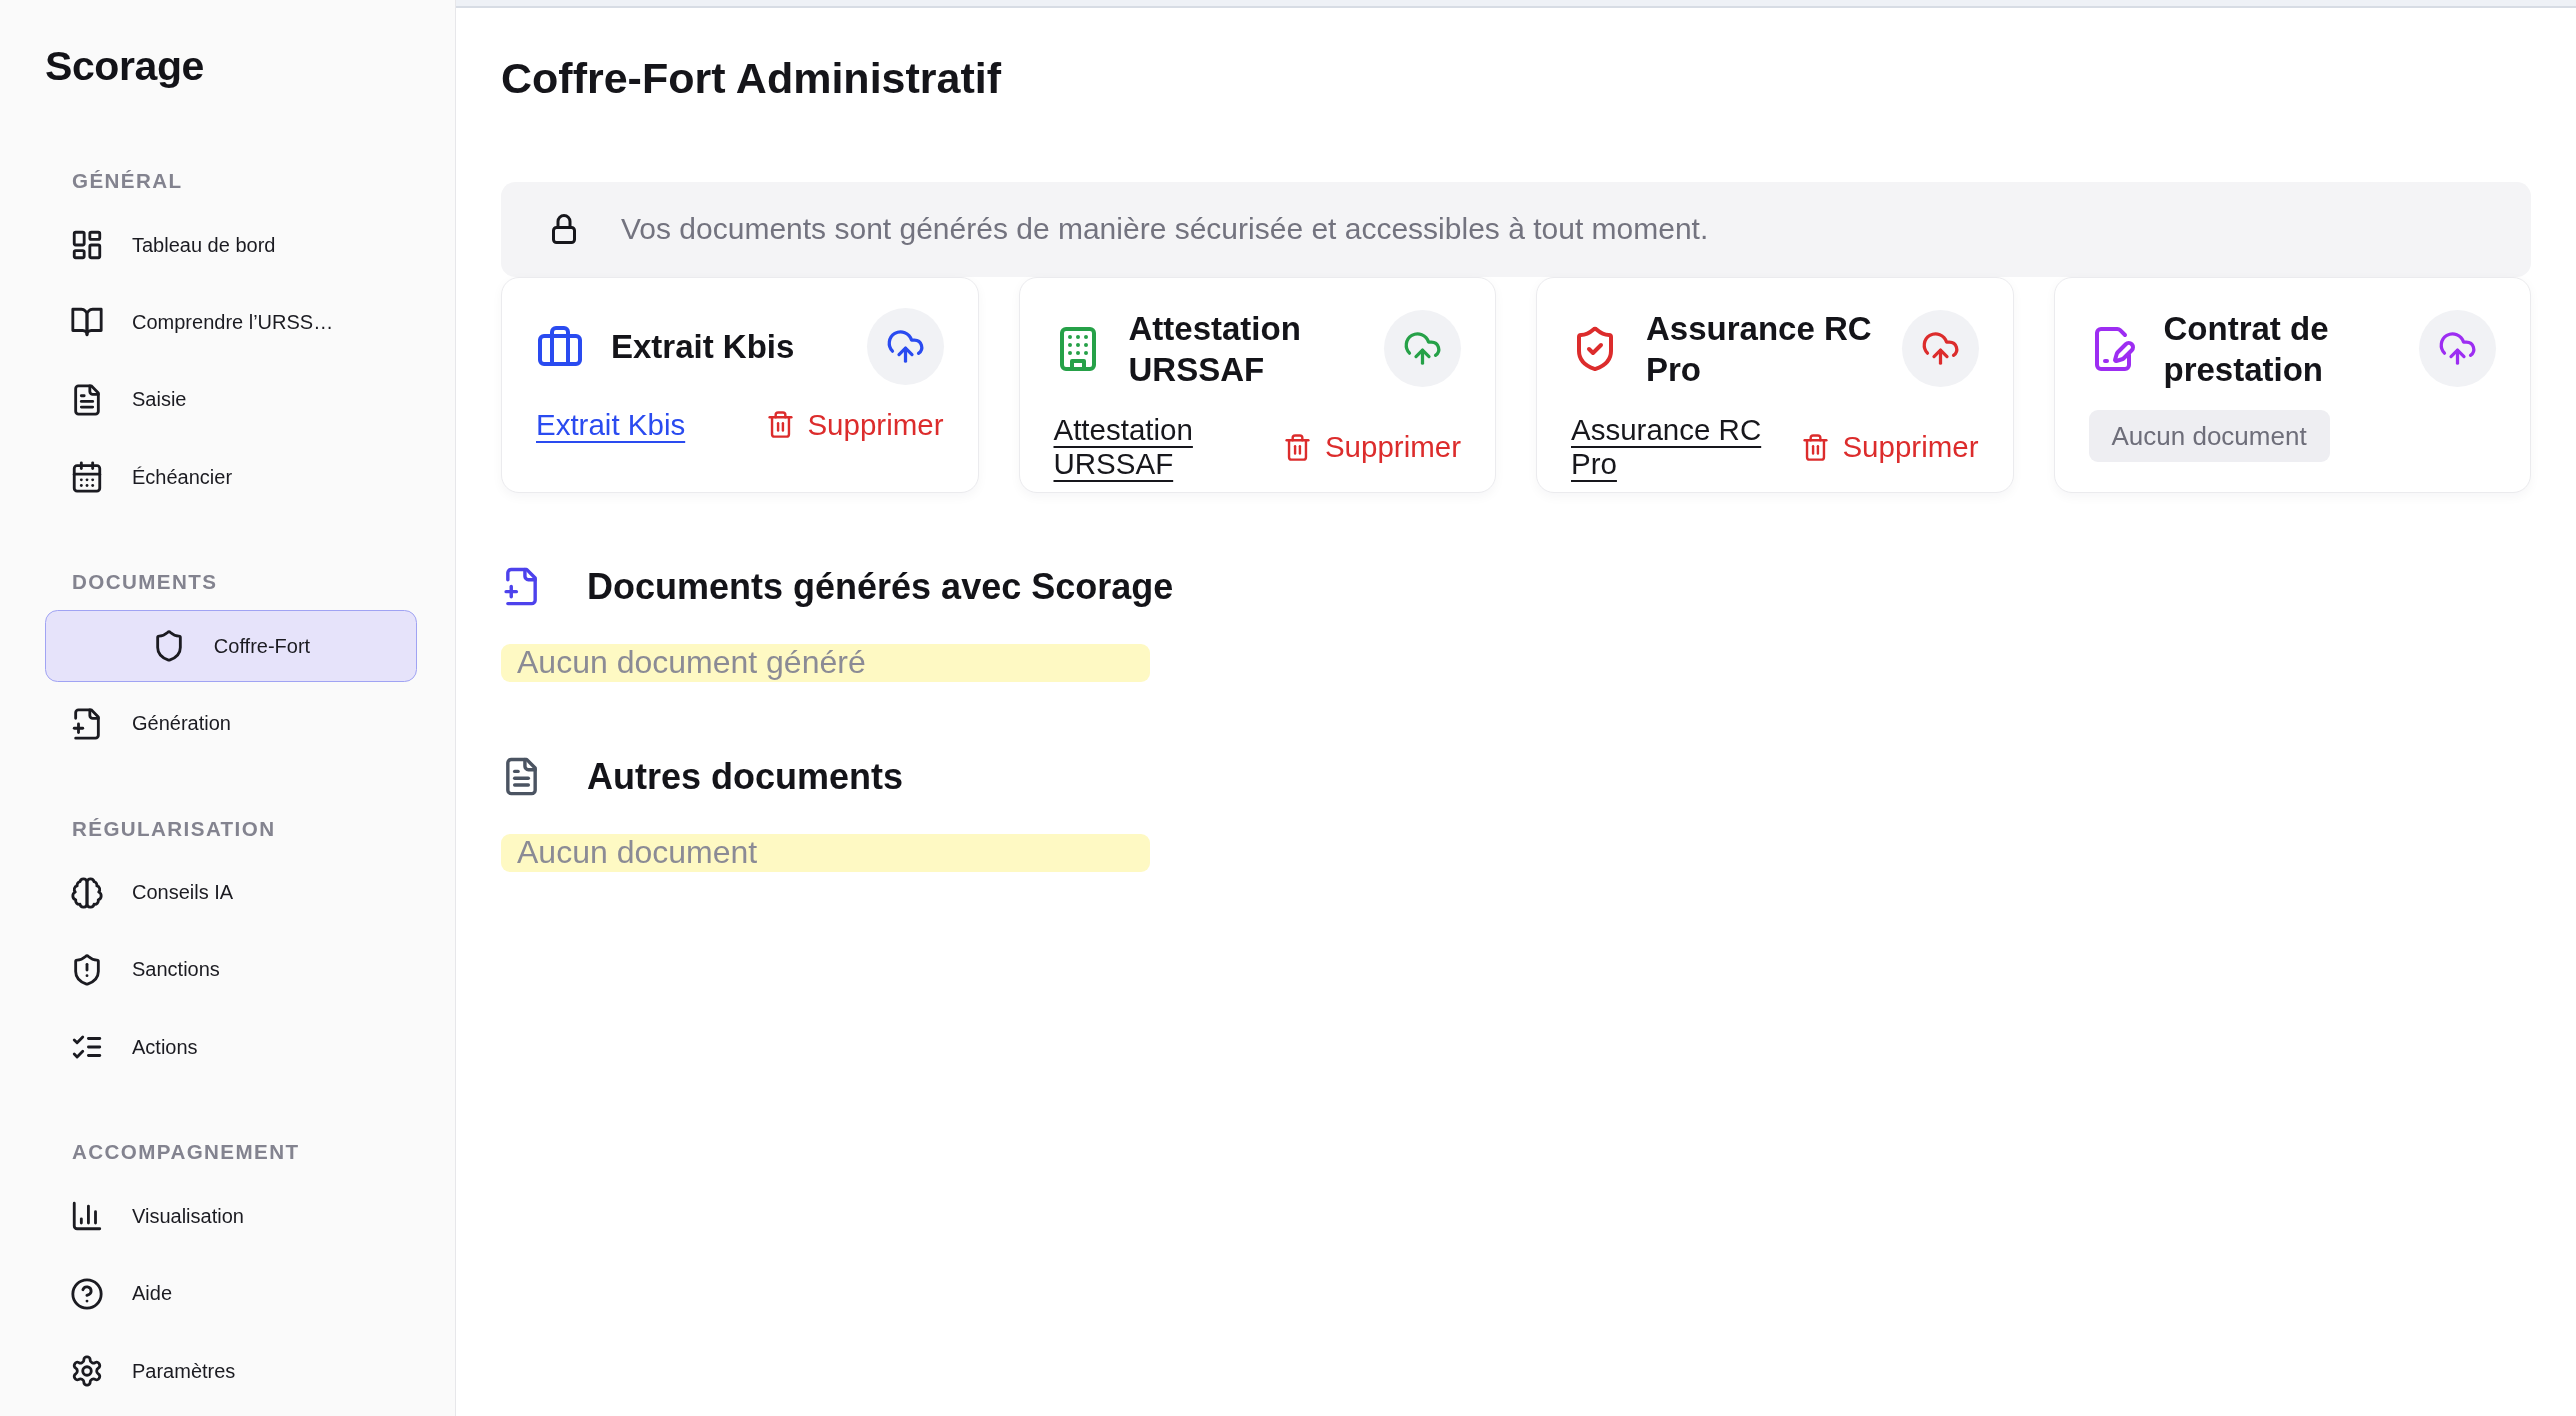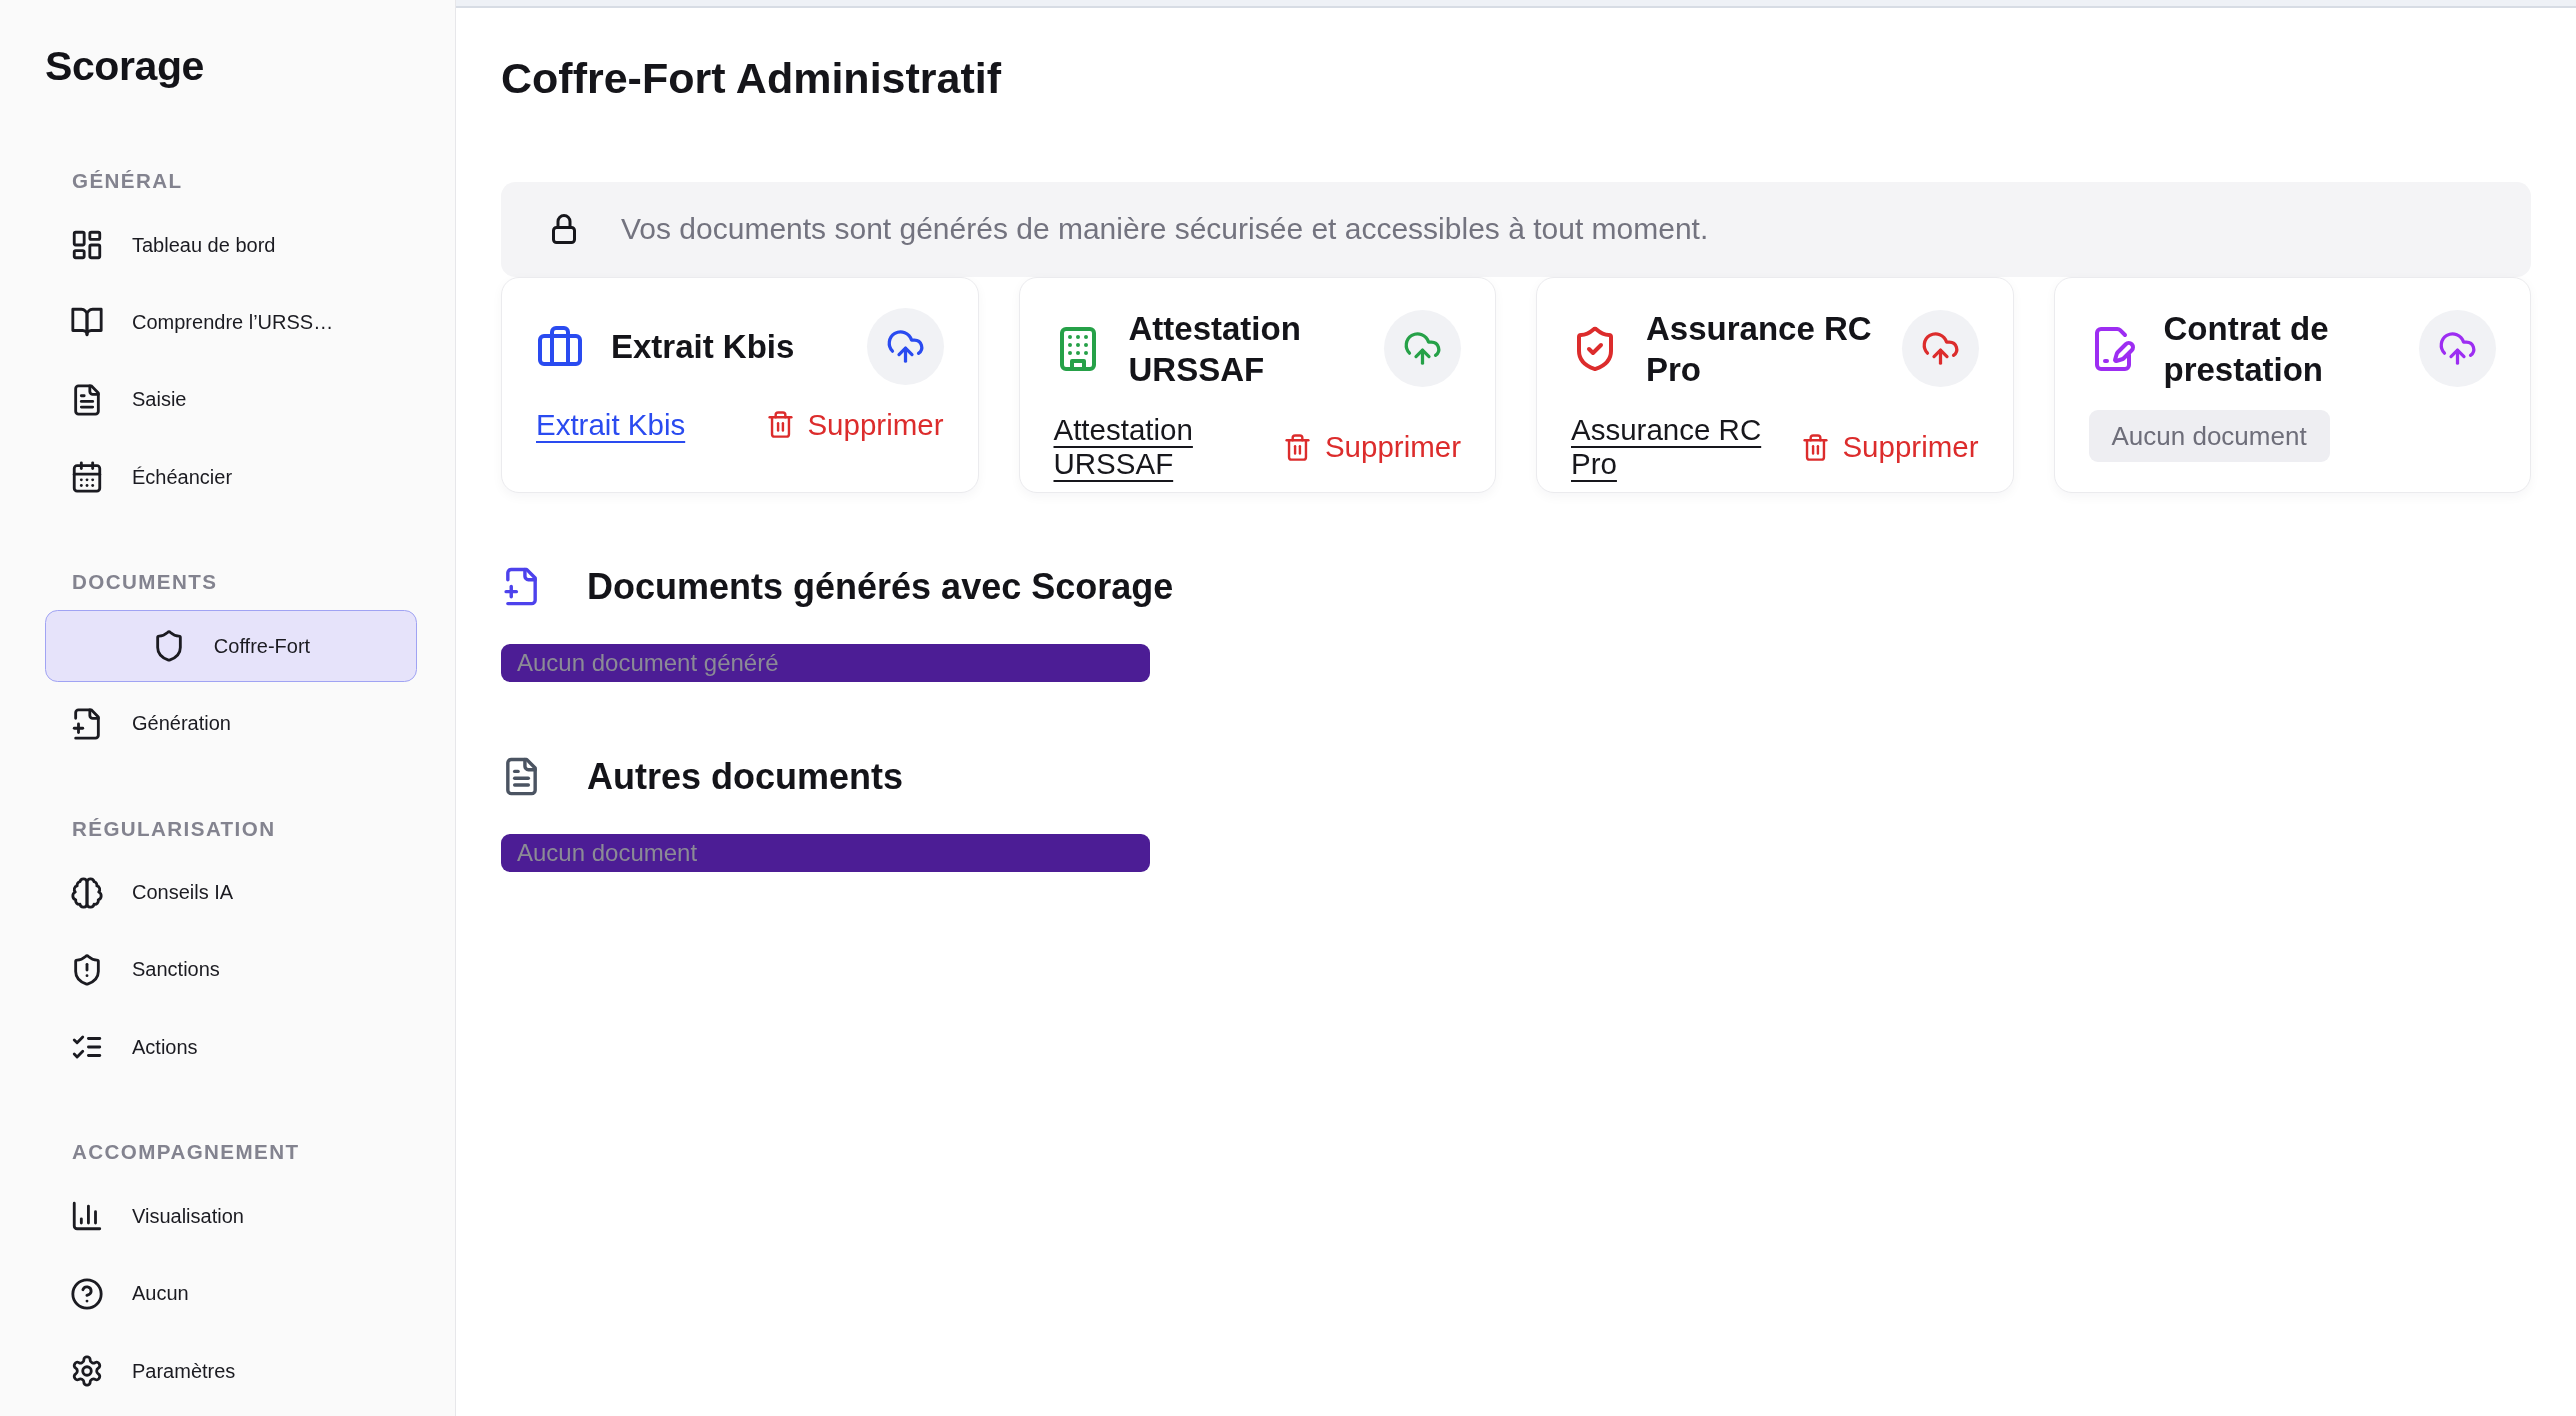--- a/index.html
+++ b/index.html
@@ -60,23 +60,23 @@
   .c-red    { color:#dc2c2c; }
   .c-purple { color:#9d2df2; }
   .c-indigo { color:#4d42ec; }
   .c-slate  { color:#4b5462; }
   .c-dark   { color:#17171c; }
 
   .section-heading { margin-top:73px; display:flex; align-items:center; gap:45px; }
   .section-heading h2 { font-size:36px; font-weight:800; color:#141419; }
   .section-heading svg { width:41px; height:41px; flex-shrink:0; }
   .section-heading.second { margin-top:74px; }
-  .empty-bar { margin-top:36px; width:649px; height:38px; background:#4c1d95;
+  .empty-bar { margin-top:36px; width:649px; height:38px; background:#fef9c3;
     border-radius:9px; display:flex; align-items:center; padding:0 16px;
-    font-size:24px; color:#8b8b95; }
+    font-size:32px; color:#8b8b95; }
 </style>
 </head>
 <body>
 
 <div class="topbar"></div>
 
 <aside class="sidebar">
   <div class="logo">Scorage</div>
 
   <div class="section-label first">GÉNÉRAL</div>
@@ -179,21 +179,21 @@
         <path d="M8 17v-3"></path>
       </svg>
     <span>Visualisation</span>
   </div>
   <div class="nav-item">
     <svg viewBox="0 0 24 24" fill="none" stroke="currentColor" stroke-width="2" stroke-linecap="round" stroke-linejoin="round">
         <circle cx="12" cy="12" r="10"></circle>
         <path d="M9.09 9a3 3 0 0 1 5.83 1c0 2-3 3-3 3"></path>
         <path d="M12 17h.01"></path>
       </svg>
-    <span>Aucun</span>
+    <span>Aide</span>
   </div>
   <div class="nav-item">
     <svg viewBox="0 0 24 24" fill="none" stroke="currentColor" stroke-width="2" stroke-linecap="round" stroke-linejoin="round">
         <path d="M12.22 2h-.44a2 2 0 0 0-2 2v.18a2 2 0 0 1-1 1.73l-.43.25a2 2 0 0 1-2 0l-.15-.08a2 2 0 0 0-2.73.73l-.22.38a2 2 0 0 0 .73 2.73l.15.1a2 2 0 0 1 1 1.72v.51a2 2 0 0 1-1 1.74l-.15.09a2 2 0 0 0-.73 2.73l.22.38a2 2 0 0 0 2.73.73l.15-.08a2 2 0 0 1 2 0l.43.25a2 2 0 0 1 1 1.73V20a2 2 0 0 0 2 2h.44a2 2 0 0 0 2-2v-.18a2 2 0 0 1 1-1.73l.43-.25a2 2 0 0 1 2 0l.15.08a2 2 0 0 0 2.73-.73l.22-.39a2 2 0 0 0-.73-2.73l-.15-.08a2 2 0 0 1-1-1.74v-.5a2 2 0 0 1 1-1.74l.15-.09a2 2 0 0 0 .73-2.73l-.22-.38a2 2 0 0 0-2.73-.73l-.15.08a2 2 0 0 1-2 0l-.43-.25a2 2 0 0 1-1-1.73V4a2 2 0 0 0-2-2z"></path>
         <circle cx="12" cy="12" r="3"></circle>
       </svg>
     <span>Paramètres</span>
   </div>
 </aside>
 

